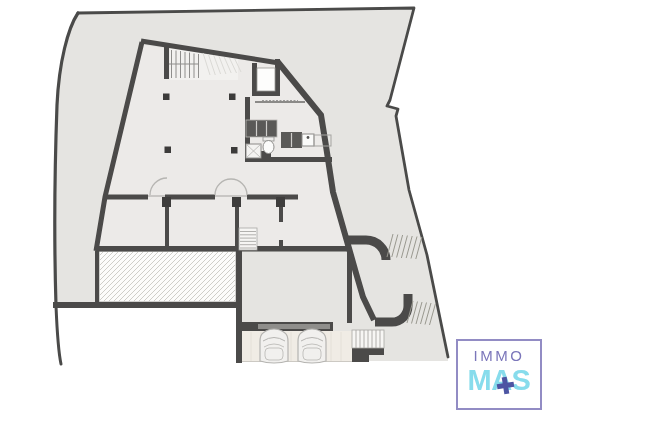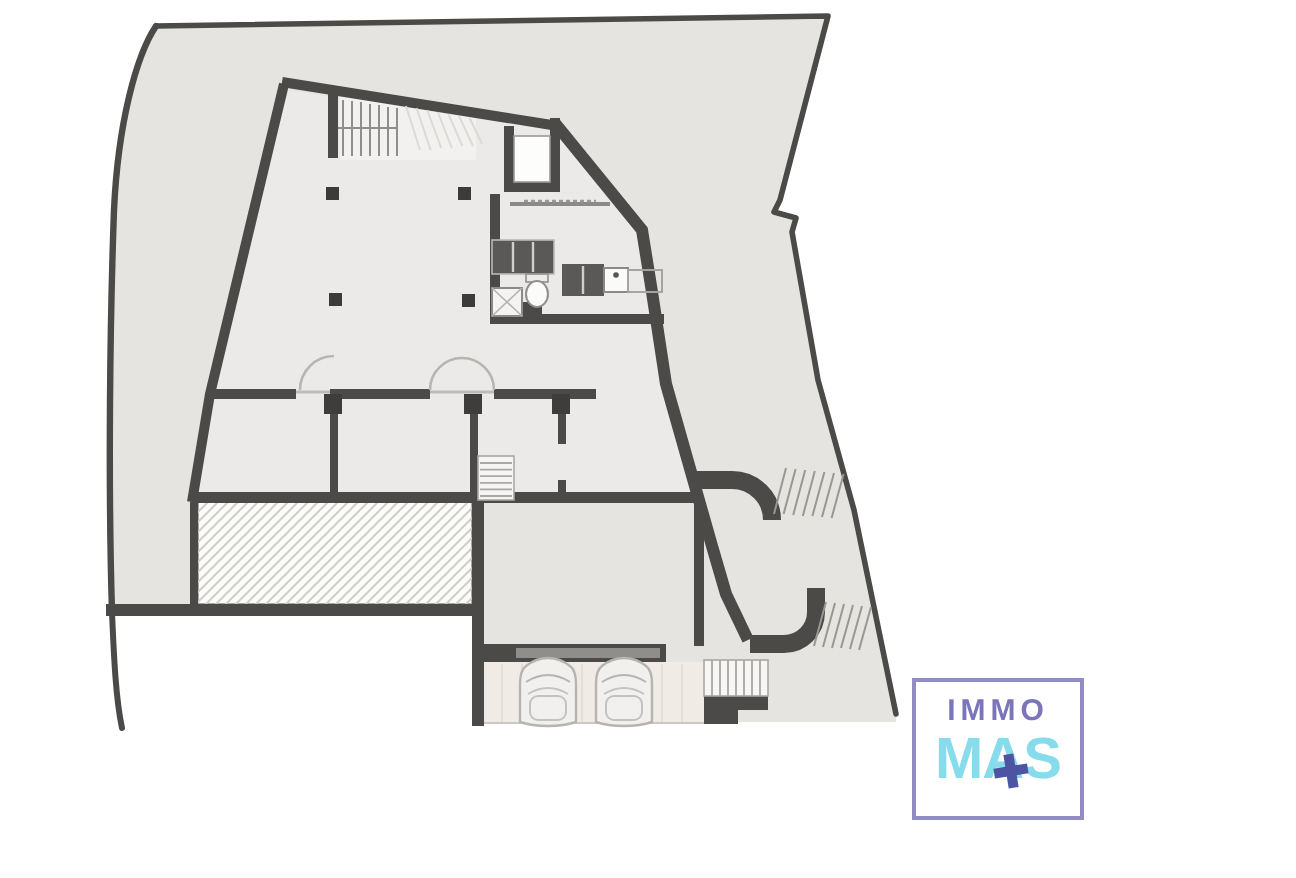--- a/index.html
+++ b/index.html
@@ -2,21 +2,21 @@
 <html><head>
 <meta charset="utf-8">
 <style>
   html,body{margin:0;padding:0;background:#ffffff;}
   body{width:648px;height:439px;font-family:"Liberation Sans",sans-serif;}
   .stage{position:relative;width:648px;height:439px;background:#ffffff;overflow:hidden;}
   .stage svg{position:absolute;left:0;top:0;}
   
   .logo{position:absolute;left:456px;top:339px;width:82px;height:67px;
         background:#ffffff;border:2px solid #928cc4;text-align:center;}
-  .logo .immo{margin-top:7px;font-weight:bold;font-size:15px;letter-spacing:2.5px;
+  .logo .immo{margin-top:7px;font-weight:normal;font-size:15px;letter-spacing:2.5px;
               color:#7b76ba;line-height:16px;}
   .logo .mas-row{position:relative;display:inline-block;margin-top:1px;line-height:30px;}
   .logo .mas{font-weight:bold;font-size:29px;letter-spacing:-0.5px;color:#87dcec;}
   .logo .plus{position:absolute;left:29px;top:12px;width:17px;height:17px;
               transform:rotate(-9deg);}
   .logo .plus i{position:absolute;background:#4d55a3;display:block;}
   .logo .plus .ph{width:17px;height:4.6px;left:0;top:6.2px;}
   .logo .plus .pv{width:4.6px;height:17px;left:6.2px;top:0;}
 </style>
 </head>

